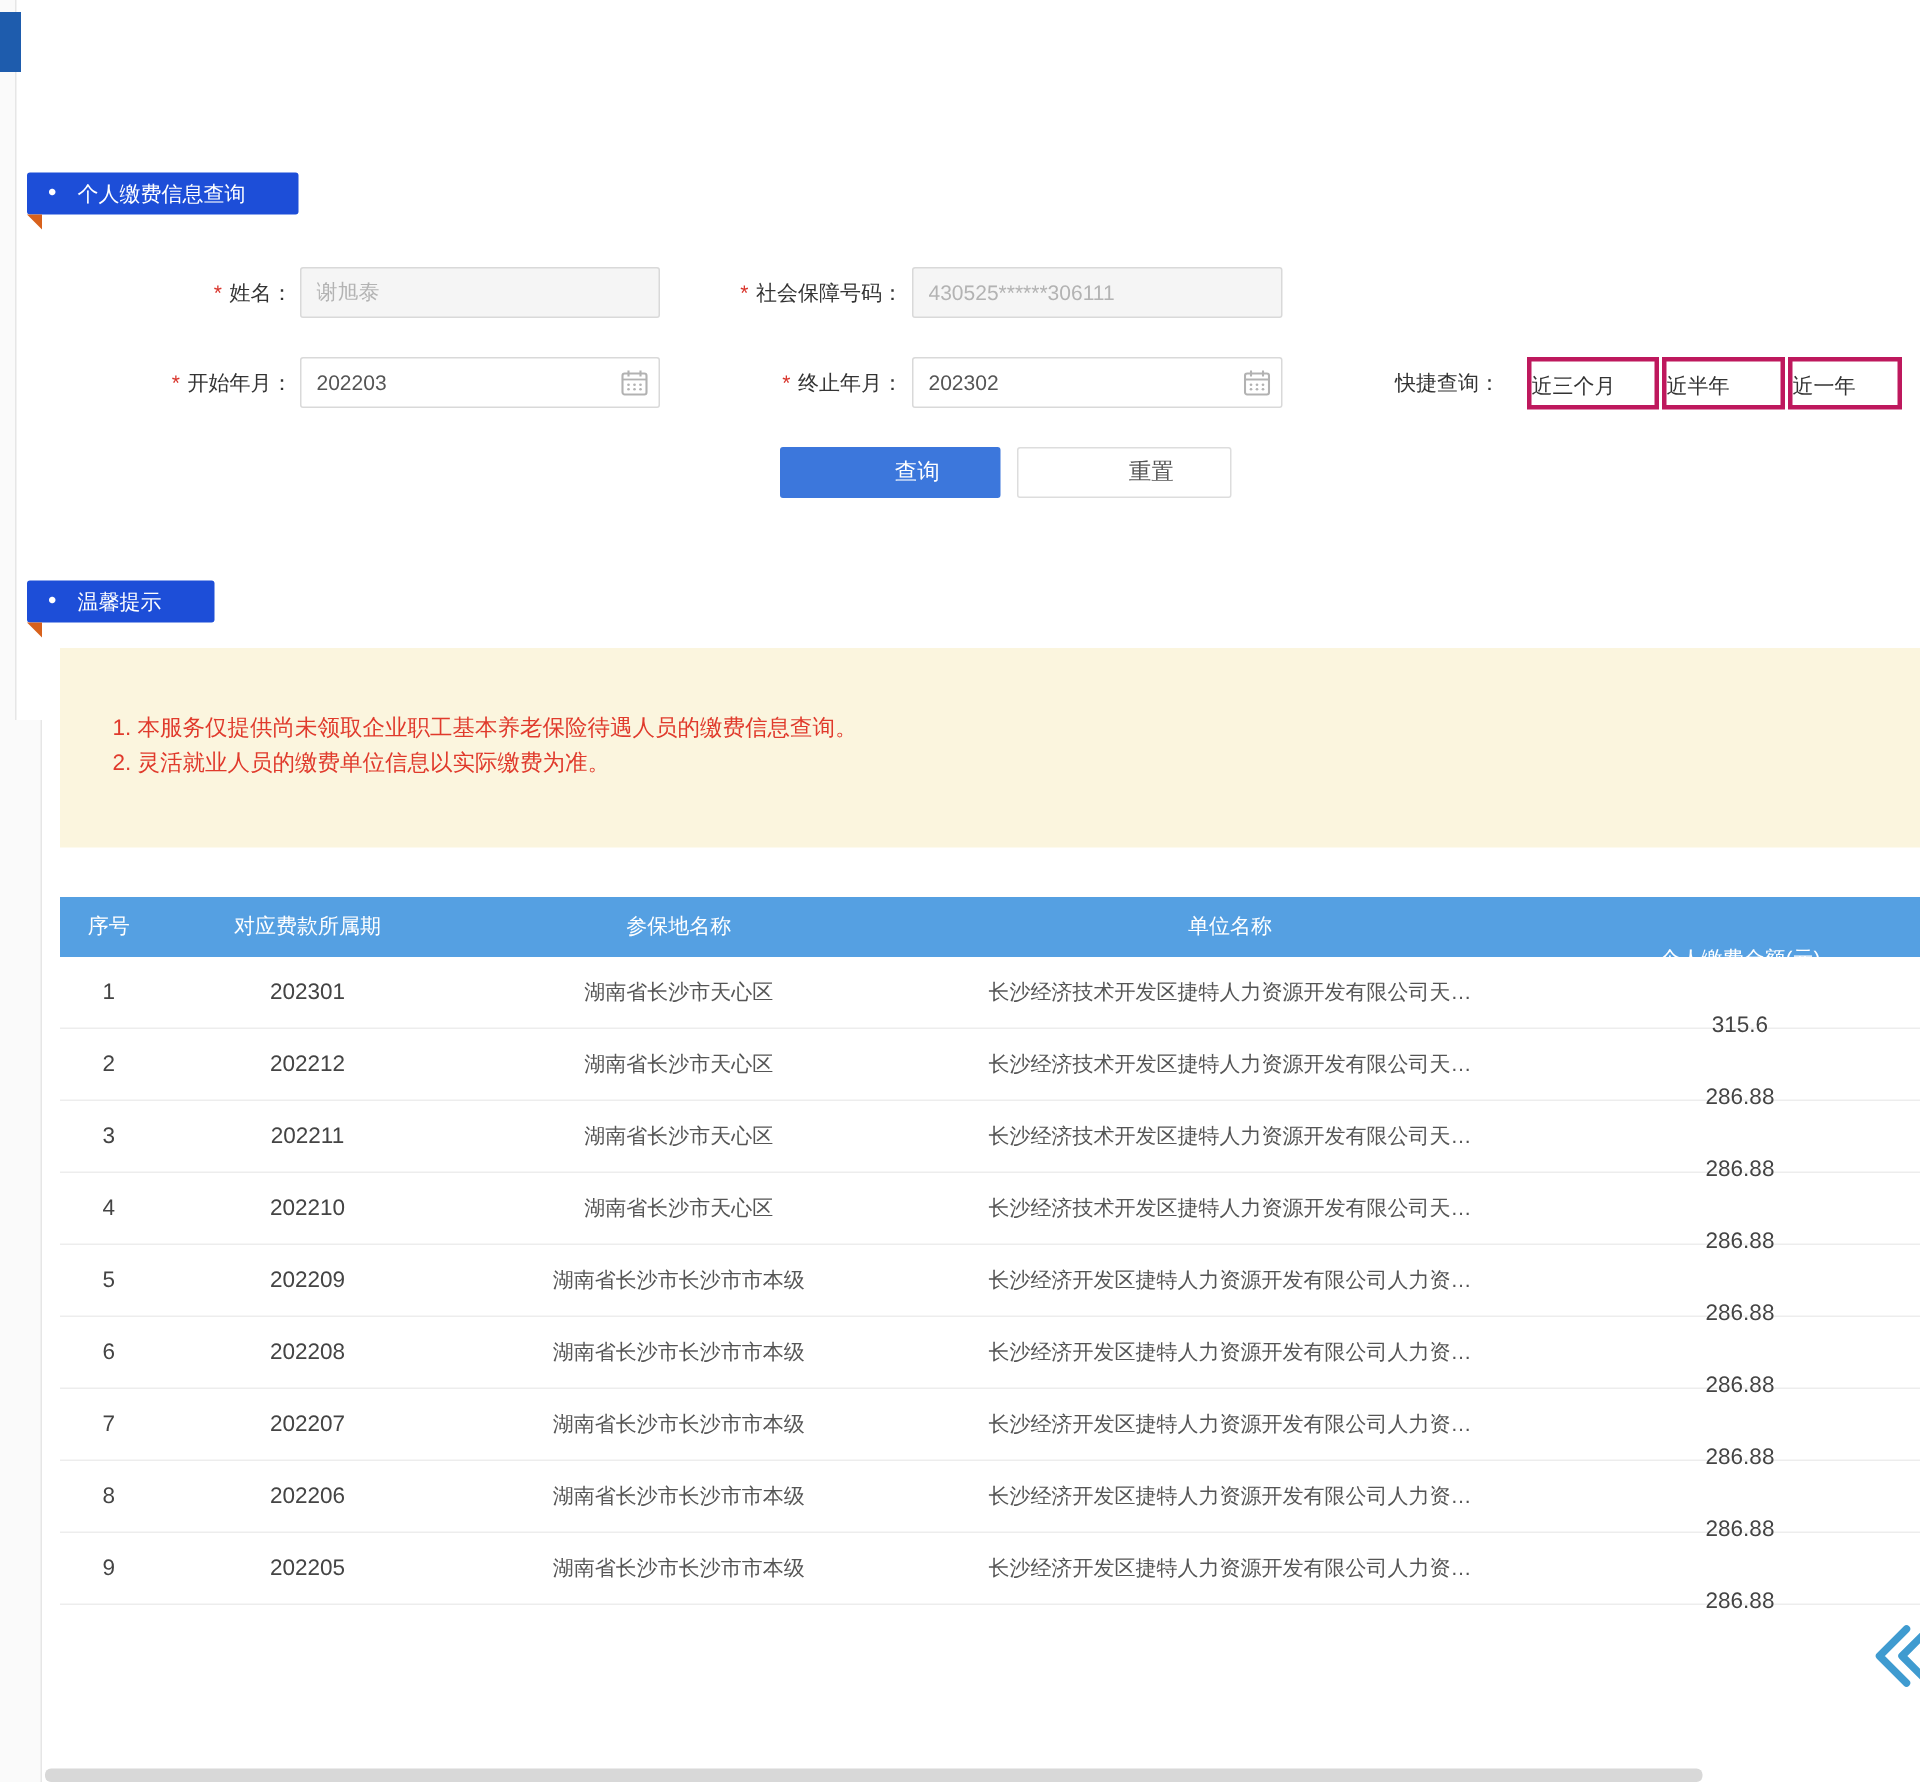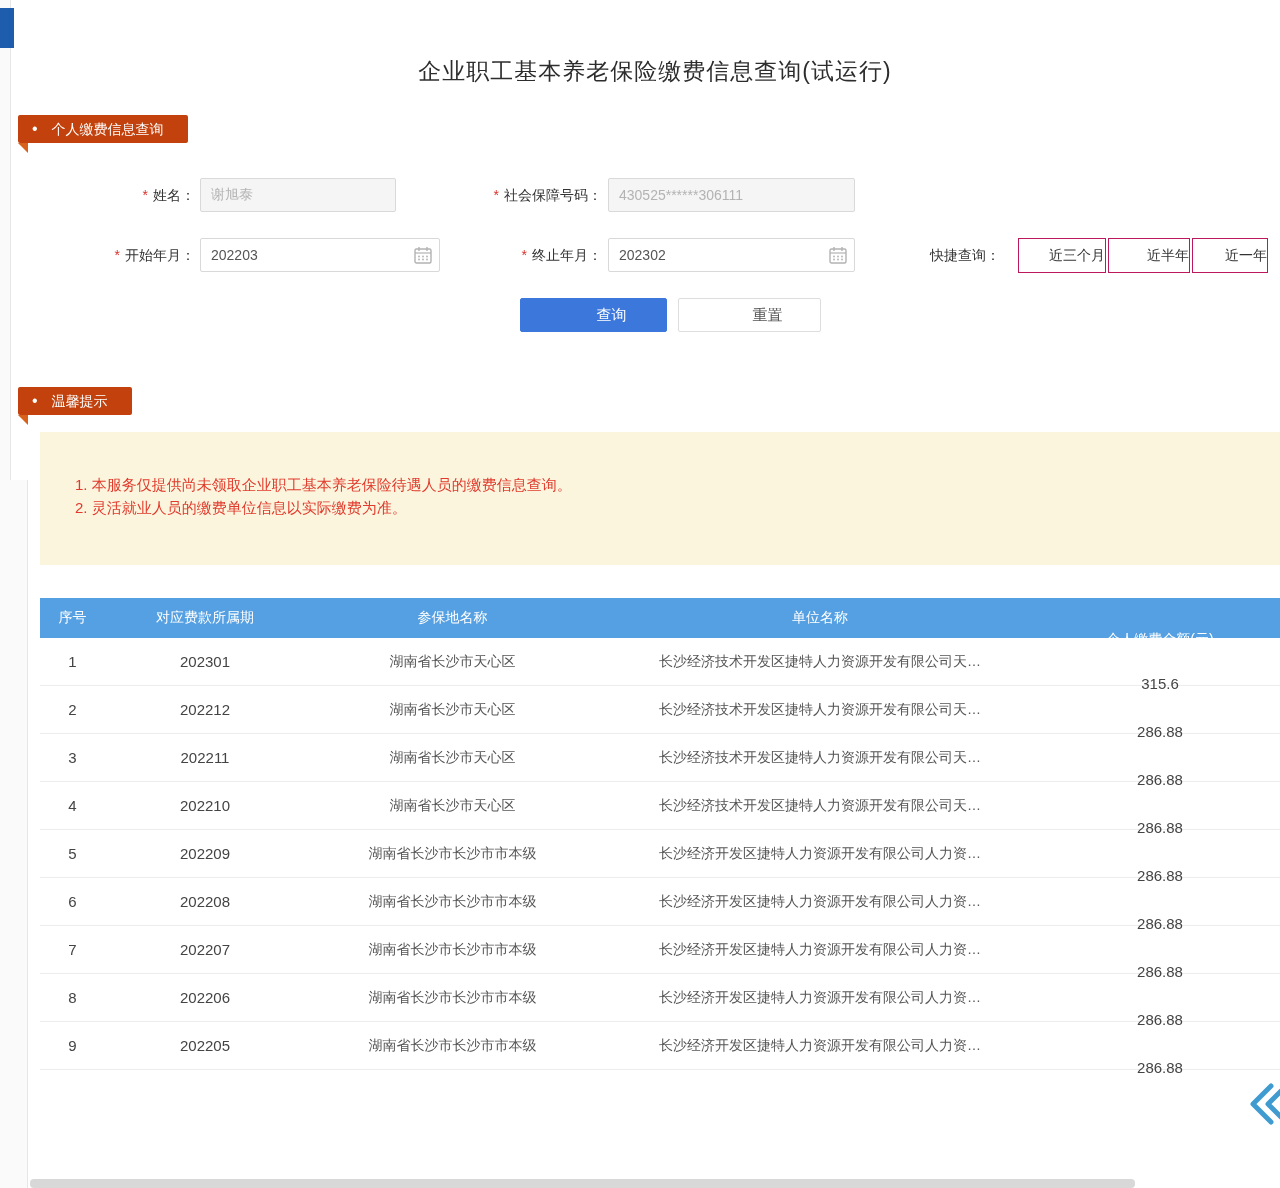--- a/index.html
+++ b/index.html
@@ -8,35 +8,35 @@
 
   
   .gutter { position:absolute; left:0; top:0; width:28px; height:1188px; background:#fafafa; border-right:1px solid #e6e6e6; }
   .gutter-inner { position:absolute; left:10px; top:0; width:18px; height:480px; background:#fff; border-left:1px solid #e6e6e6; }
   .corner-tab { position:absolute; left:0; top:8px; width:14px; height:40px; background:#1e5cad; }
 
   
   .page-title { position:absolute; left:30px; top:56px; width:1250px; text-align:center; font-size:23px; color:#2d2d2d; letter-spacing:1px; }
 
   
-  .ribbon { position:absolute; height:28px; line-height:28px; background:#c2410c; color:#fff; font-size:14px; padding:0 24px 0 14px; border-radius:2px; white-space:nowrap;text-align:center; }
+  .ribbon { position:absolute; height:28px; line-height:28px; background:#1d4ed8; color:#fff; font-size:14px; padding:0 35px 0 14px; border-radius:2px; white-space:nowrap;text-align:center; }
   .ribbon .dot { display:inline-block; margin-right:14px; font-size:16px; vertical-align:top; }
   .ribbon .fold { position:absolute; left:0; top:100%; width:0; height:0; border-top:10px solid #d8611c; border-left:10px solid transparent; }
   #ribbon-query { left:18px; top:115px; }
   #ribbon-notice { left:18px; top:387px; }
 
   
   .f-label { position:absolute; height:34px; line-height:34px; font-size:14px; color:#333; text-align:right; }
   .req { color:#d9342b; margin-right:5px; font-size:14px; }
   .f-input { position:absolute; height:34px; border:1px solid #d9d9d9; border-radius:2px; background:#fff; font-size:14px; line-height:32px; padding:0 10px; color:#555; }
   .f-input.disabled { background:#f5f5f5; color:#b3b3b3; }
   .cal-icon { position:absolute; right:8px; top:8px; width:18px; height:18px; opacity:.75; }
 
   .quick-label { position:absolute; left:930px; top:238px; height:34px; line-height:34px; font-size:14px; color:#333; }
-  .quick-btn { position:absolute; top:238px; height:35px; line-height:33px; background:#fff; border:1px solid #be185d; font-size:14px; color:#333; text-align:right; cursor:pointer; }
+  .quick-btn { position:absolute; top:238px; height:35px; line-height:33px; background:#fff; border:3px solid #be185d; font-size:14px; color:#333; text-align:left; cursor:pointer; }
 
   .btn { position:absolute; top:298px; height:34px; line-height:32px; font-size:15px; text-align:center; border-radius:2px; cursor:pointer;padding-left:36px; }
   .btn-primary { left:520px; width:147px; background:#3c77dc; color:#fff; border:1px solid #3c77dc; }
   .btn-plain { left:678px; width:143px; background:#fff; color:#555; border:1px solid #ddd; }
 
   
   .notice-box { position:absolute; left:40px; top:432px; width:1240px; height:133px; background:#fbf5de;text-decoration:underline; }
   .notice-line { position:absolute; left:35px; font-size:15px; color:#e03a2c; white-space:nowrap; }
   .notice-line.l1 { top:44px; }
   .notice-line.l2 { top:67px; }
@@ -63,31 +63,30 @@
 </head>
 <body>
 
 <div id="stage">
 
   <div class="gutter">
     <div class="gutter-inner"></div>
   </div>
   <div class="corner-tab"></div>
 
-  <div class="page-title">企业职工基本养老保险缴费信息查询(试运行)</div>
 
   <div class="ribbon" id="ribbon-query">
     <span class="dot">•</span><span>个人缴费信息查询</span>
     <span class="fold"></span>
   </div>
 
   <div class="f-label" style="left:60px; top:178px; width:135px;">
     <span class="req">*</span><span>姓名：</span>
   </div>
-  <input class="f-input disabled" style="left: 200px; top: 178px; width: 196px;" readonly="" value="谢旭泰">
+  <input class="f-input disabled" style="left: 200px; top: 178px; width: 240px;" readonly="" value="谢旭泰">
 
   <div class="f-label" style="left:430px; top:178px; width:172px;">
     <span class="req">*</span><span>社会保障号码：</span>
   </div>
   <input class="f-input disabled" style="left: 608px; top: 178px; width: 247px;" readonly="" value="430525******306111">
 
   <div class="f-label" style="left:60px; top:238px; width:135px;">
     <span class="req">*</span><span>开始年月：</span>
   </div>
   <div style="position:absolute; left:200px; top:238px; width:240px; height:34px;">

